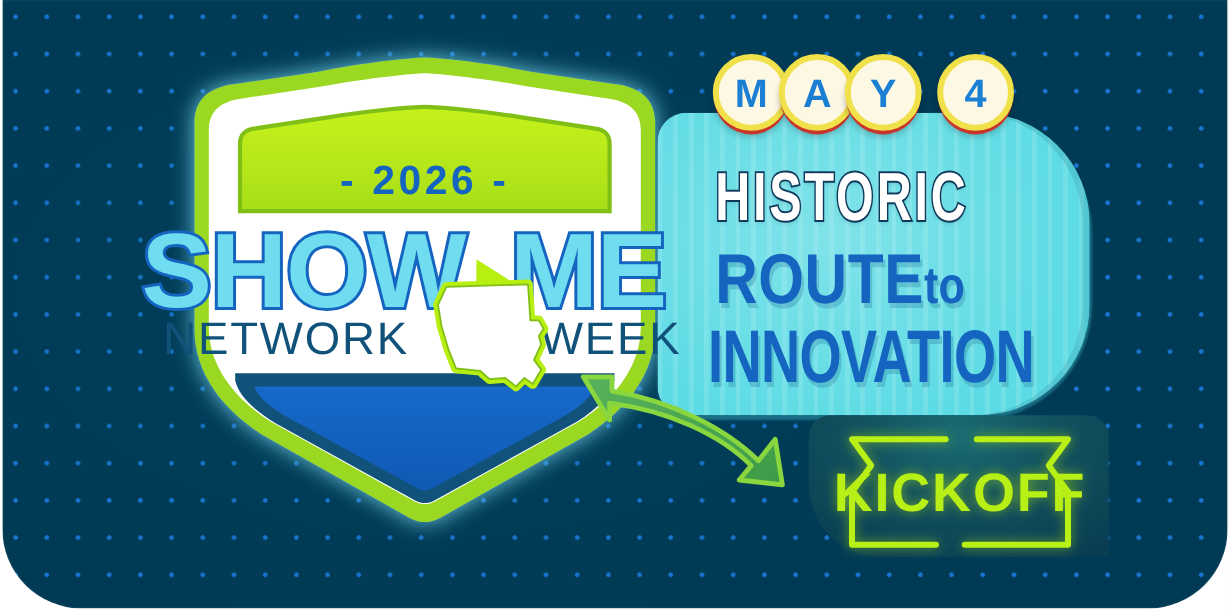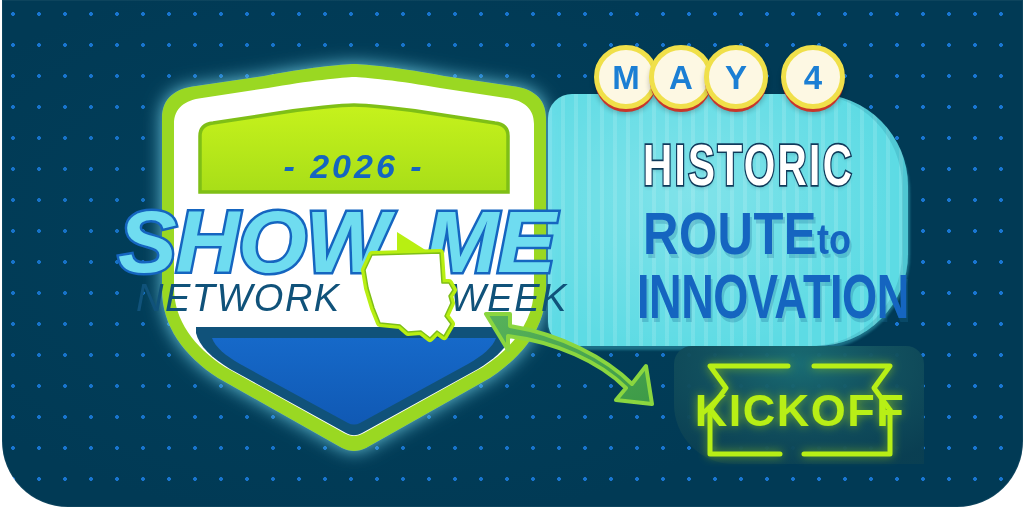--- a/index.html
+++ b/index.html
@@ -103,21 +103,21 @@
     font-size: 33px;
     font-weight: bold;
     letter-spacing: 0;
     line-height: 1;
   }
   .may-bubble.gap { margin-left: 22px; }
 
   
   .headline {
     position: absolute;
-    left: 643px; top: 140px;
+    left: 596px; top: 140px;
     width: 300px;
   }
   .hl-historic {
     font-size: 43px;
     font-weight: bold;
     letter-spacing: 2.5px;
     line-height: 0.92;
     color: #ffffff;
     -webkit-text-stroke: 2.5px #113a5c;
     paint-order: stroke fill;
@@ -152,22 +152,22 @@
     color: #1565c0;
     transform: scaleY(1.32) scaleX(0.96);
     transform-origin: left top;
     text-shadow: 2px 3px 0 rgba(30,110,150,0.28);
     white-space: nowrap;
   }
 
   
   .shield-wrap {
     position: absolute;
-    left: 104px; top: 40px;
-    width: 500px; height: 420px; font-style: italic;
+    left: 104px; top: 24px;
+    width: 500px; height: 420px;
   }
   .shield-wrap svg { display: block; overflow: visible; }
 
   .sh-2026 {
     font-size: 34px;
     font-weight: bold;
     letter-spacing: 3px;
     fill: #1565c0;
   }
   .sh-showme {

